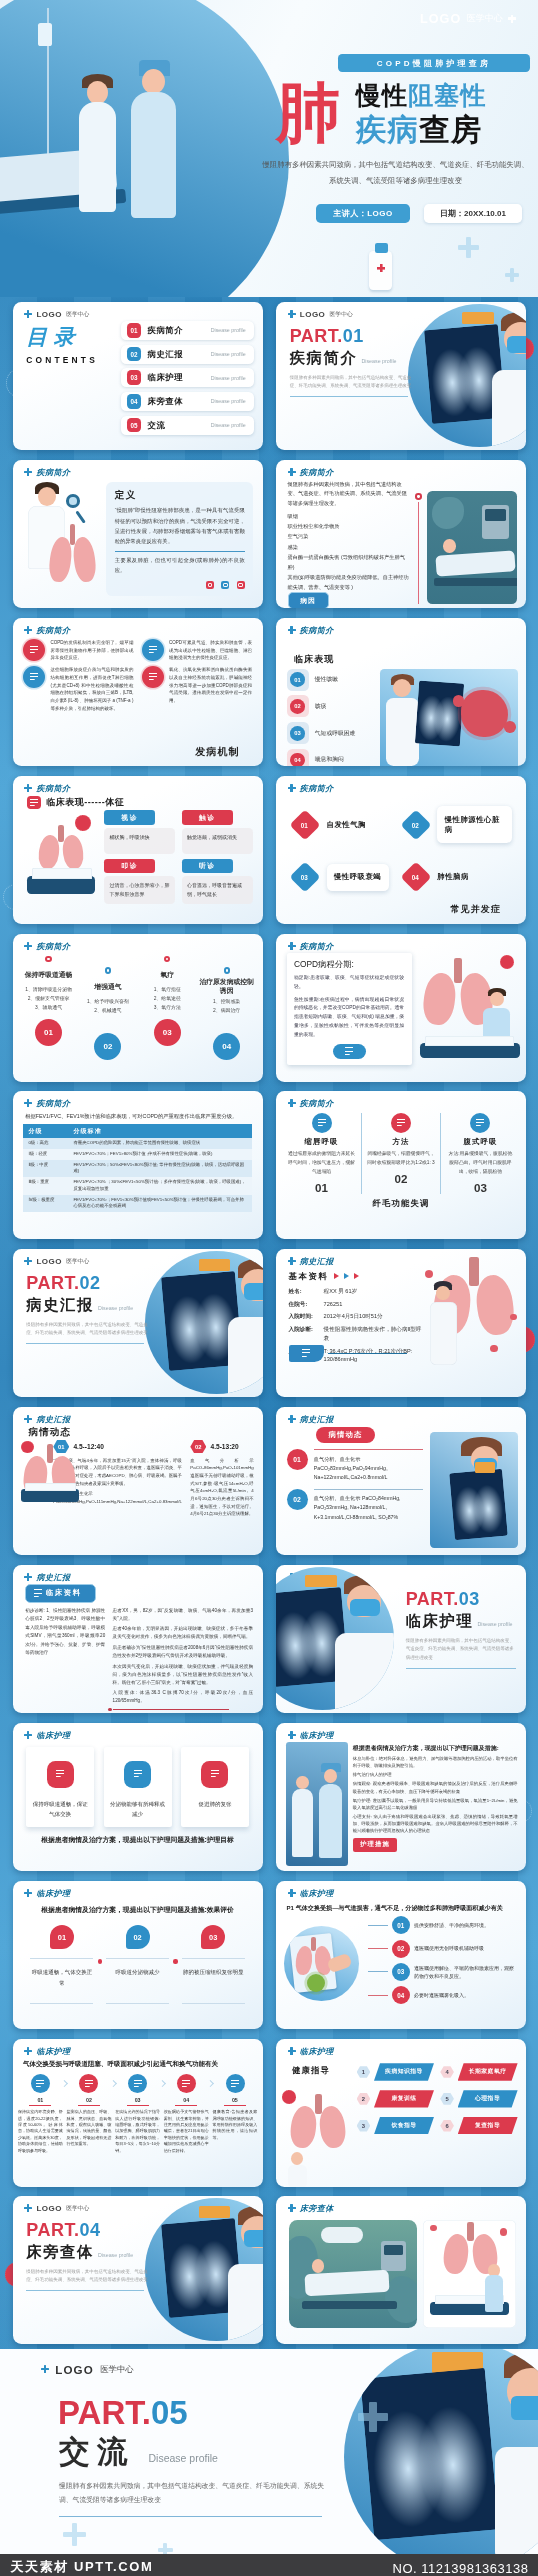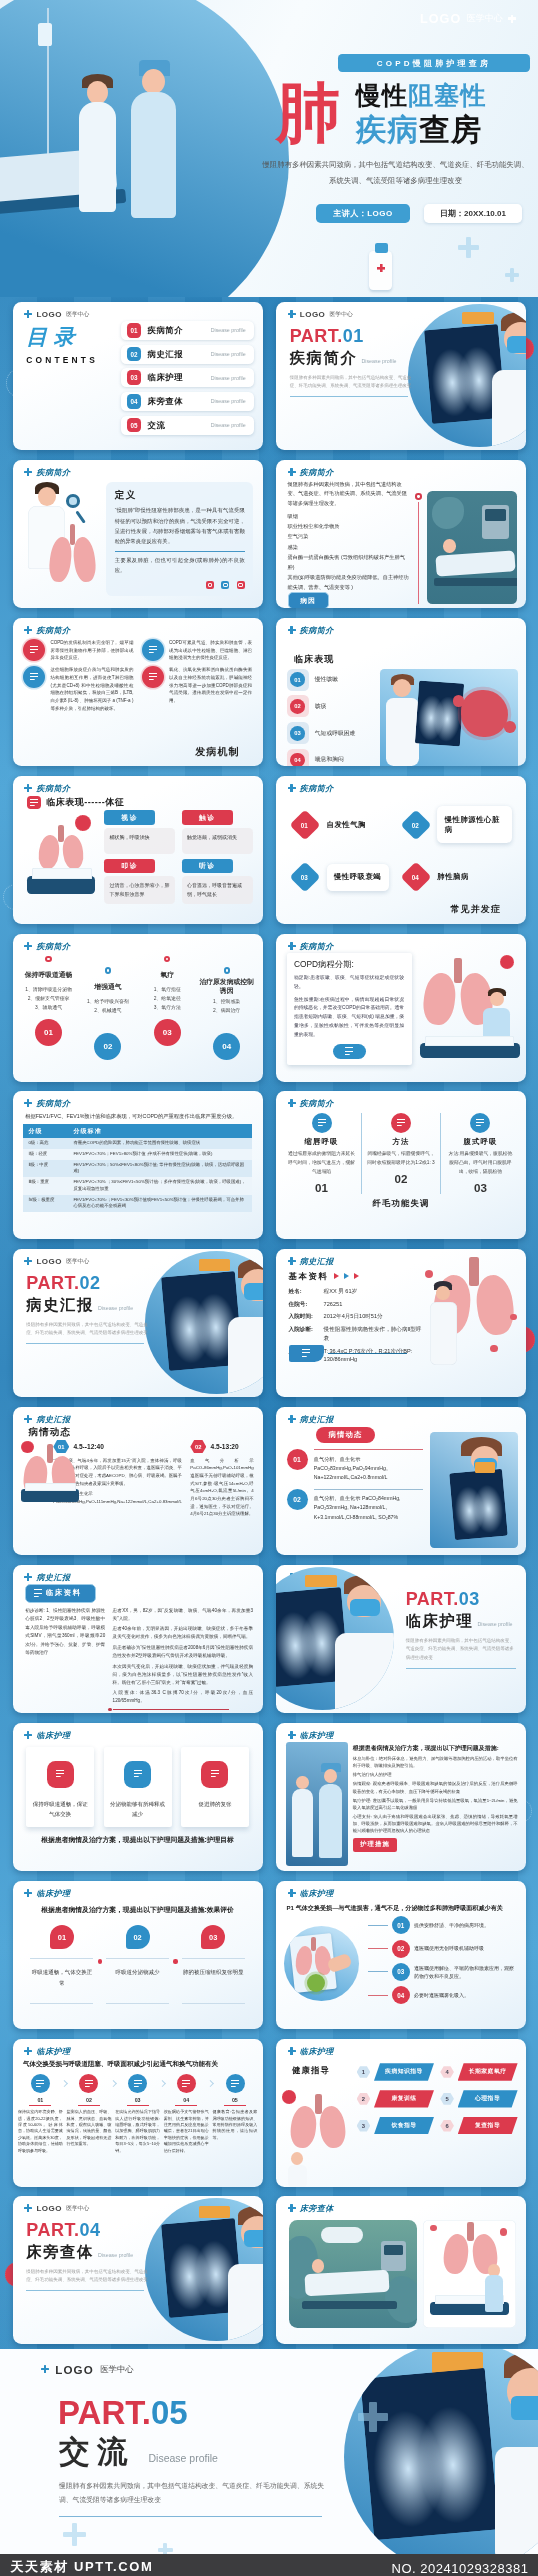--- a/index.html
+++ b/index.html
@@ -1346,17 +1346,17 @@
       </div>
     <div class="p5desc">慢阻肺有多种因素共同致病，其中包括气道结构改变、气道炎症、纤毛功能失调、系统失调、气流受阻等诸多病理生理改变</div>
     <div class="p5line"></div>
     <div class="lp" style="left:358px;top:53px;width:29.5px;height:29.5px"></div>
     <div class="lp" style="left:63px;top:174px;width:23px;height:23px"></div>
     <div class="lp" style="left:158px;top:194px;width:14.7px;height:14.7px"></div>
   </section>
 
   <footer class="foot">
     <span class="fb">天天素材 UPTT.COM</span>
-    <span class="fn">NO. 20241029328381</span>
+    <span class="fn">NO. 11213981363138</span>
   </footer>
 
 </div>
 
 
 </body></html>

